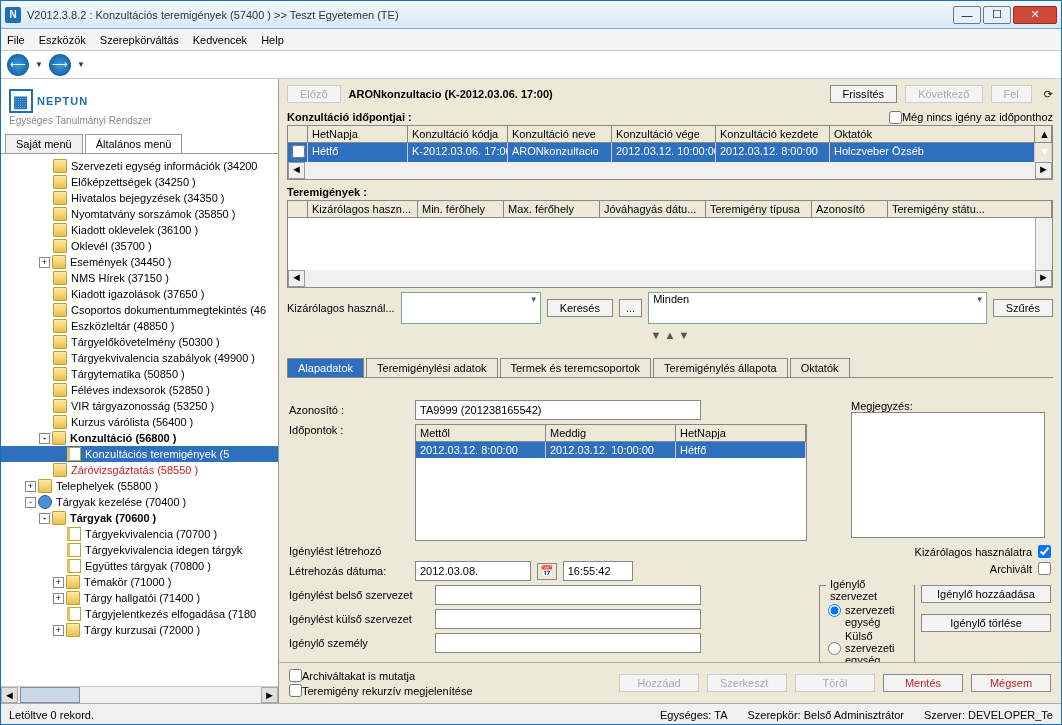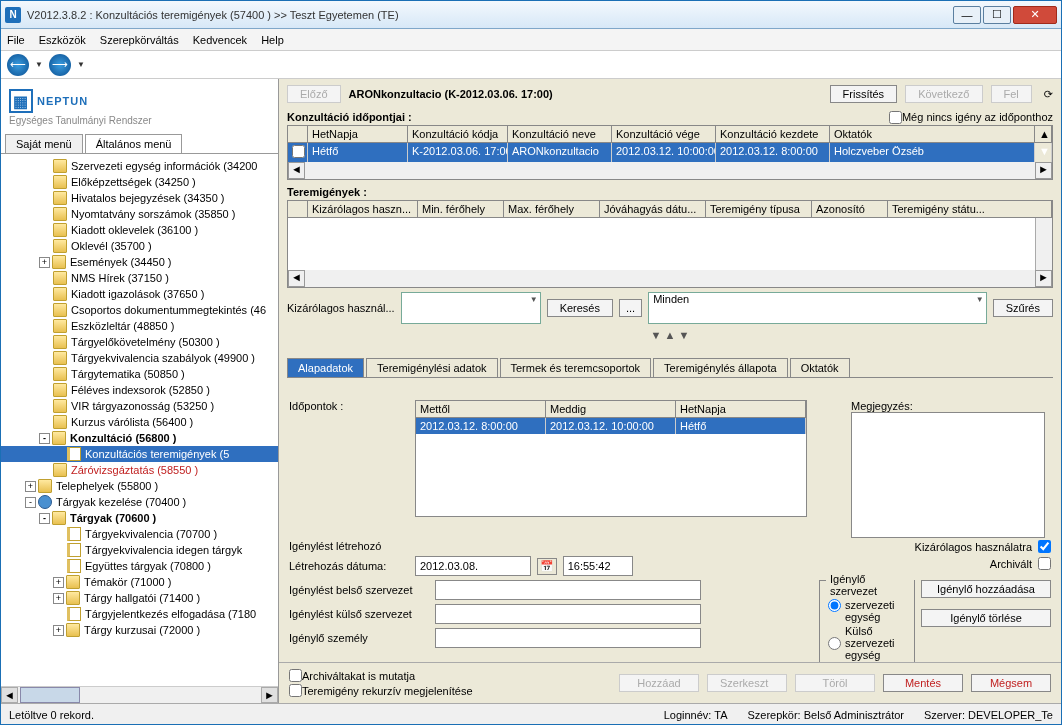--- a/index.html
+++ b/index.html
@@ -345,20 +345,24 @@
       <div class="tab active">Alapadatok</div>
       <div class="tab">Teremigénylési adatok</div>
       <div class="tab">Termek és teremcsoportok</div>
       <div class="tab">Teremigénylés állapota</div>
       <div class="tab">Oktatók</div>
     </div>
 
     <div class="form-area">
       <div style="display:flex;gap:12px">
         <div style="flex:1">
+          <div class="form-row">
+            <div class="lbl">Azonosító :</div>
+            <input type="text" style="width: 286px;" value="TA9999 (201238165542)">
+          </div>
           <div class="form-row" style="align-items:flex-start">
             <div class="lbl">Időpontok :</div>
             <div class="mini-grid">
               <div class="grid-head">
                 <div class="gh" style="width:130px">Mettől</div>
                 <div class="gh" style="width:130px">Meddig</div>
                 <div class="gh" style="flex:1">HetNapja</div>
               </div>
               <div class="grid-row sel">
                 <div class="gc" style="width:130px">2012.03.12. 8:00:00</div>
@@ -451,16 +455,16 @@
       <div class="btn dis" style="width:80px;text-align:center">Töröl</div>
       <div class="btn danger" style="width:80px;text-align:center">Mentés</div>
       <div class="btn danger" style="width:80px;text-align:center">Mégsem</div>
     </div>
   </div>
 </div>
 
 <div class="statusbar">
   <span>Letöltve 0 rekord.</span>
   <span style="flex:1"></span>
-  <span>Loginnév: TA</span>
+  <span>Egységes: TA</span>
   <span>Szerepkör: Belső Adminisztrátor</span>
   <span>Szerver: DEVELOPER_Te</span>
 </div>
 
 </body></html>

